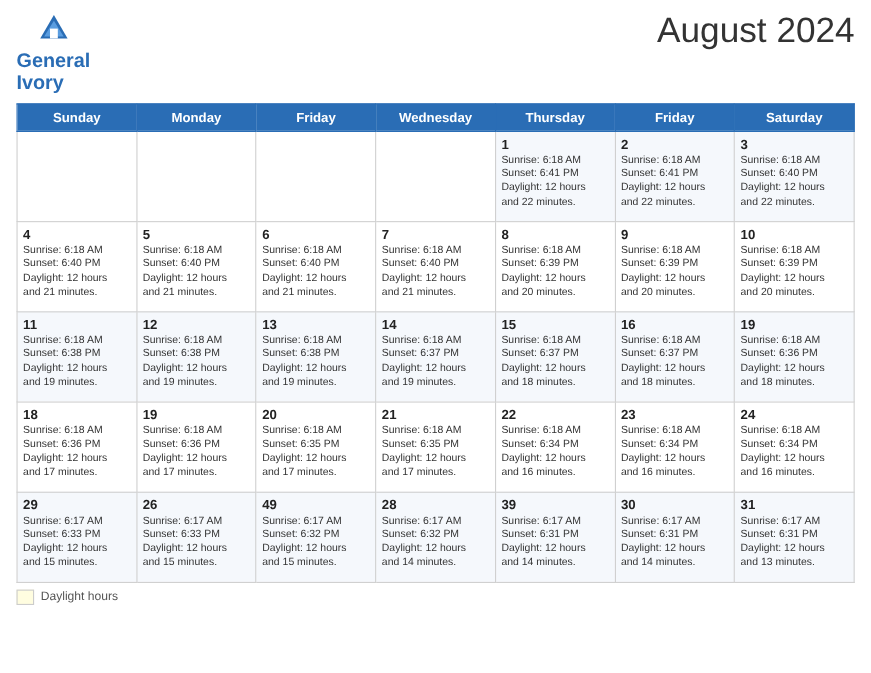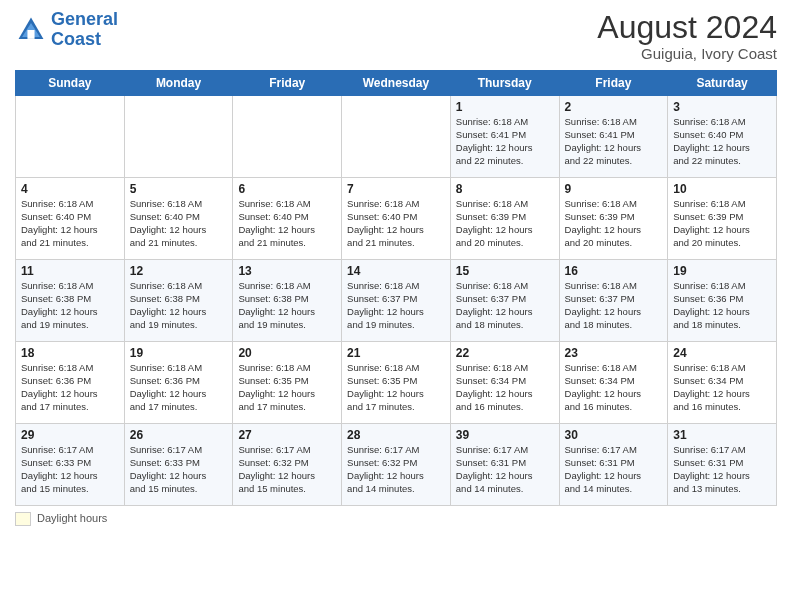--- a/index.html
+++ b/index.html
@@ -19,20 +19,21 @@
     .header {
       display: flex;
       justify-content: space-between;
       align-items: flex-start;
       margin-bottom: 8px;
     }
     .logo {
       display: flex;
       align-items: center;
       gap: 4px;
+      flex-direction: column;
     }
     .logo-text {
       font-size: 18px;
       font-weight: bold;
       line-height: 1.1;
       color: #333;
     }
     .logo-text span {
       color: #2a6db5;
     }
@@ -118,26 +119,25 @@
 <div class="page">
   <div class="header">
     <div class="logo">
       <svg class="logo-icon" viewBox="0 0 36 36">
         <polygon points="18,4 32,28 4,28" fill="#2a6db5"></polygon>
         <polygon points="18,10 28,26 8,26" fill="#5a9de0"></polygon>
         <rect x="14" y="18" width="8" height="10" fill="#fff"></rect>
       </svg>
       <div class="logo-text">
         <div><span>General</span></div>
-        <div><span>Coast</span></div>
+        <div><span>Ivory</span></div>
       </div>
     </div>
     <div class="title-area">
       <div class="month-title">August 2024</div>
-      <div class="location">Guiguia, Ivory Coast</div>
     </div>
   </div>
 
   <table>
     <thead>
       <tr>
         <th>Sunday</th>
         <th>Monday</th>
         <th>Friday</th>
         <th>Wednesday</th>
@@ -336,21 +336,21 @@
 and 15 minutes.</div>
           </td>
           <td>
             <span class="day-number">26</span>
             <div class="day-info" style="white-space: pre-line;">Sunrise: 6:17 AM
 Sunset: 6:33 PM
 Daylight: 12 hours
 and 15 minutes.</div>
           </td>
           <td>
-            <span class="day-number">27</span>
+            <span class="day-number">49</span>
             <div class="day-info" style="white-space: pre-line;">Sunrise: 6:17 AM
 Sunset: 6:32 PM
 Daylight: 12 hours
 and 15 minutes.</div>
           </td>
           <td>
             <span class="day-number">28</span>
             <div class="day-info" style="white-space: pre-line;">Sunrise: 6:17 AM
 Sunset: 6:32 PM
 Daylight: 12 hours

